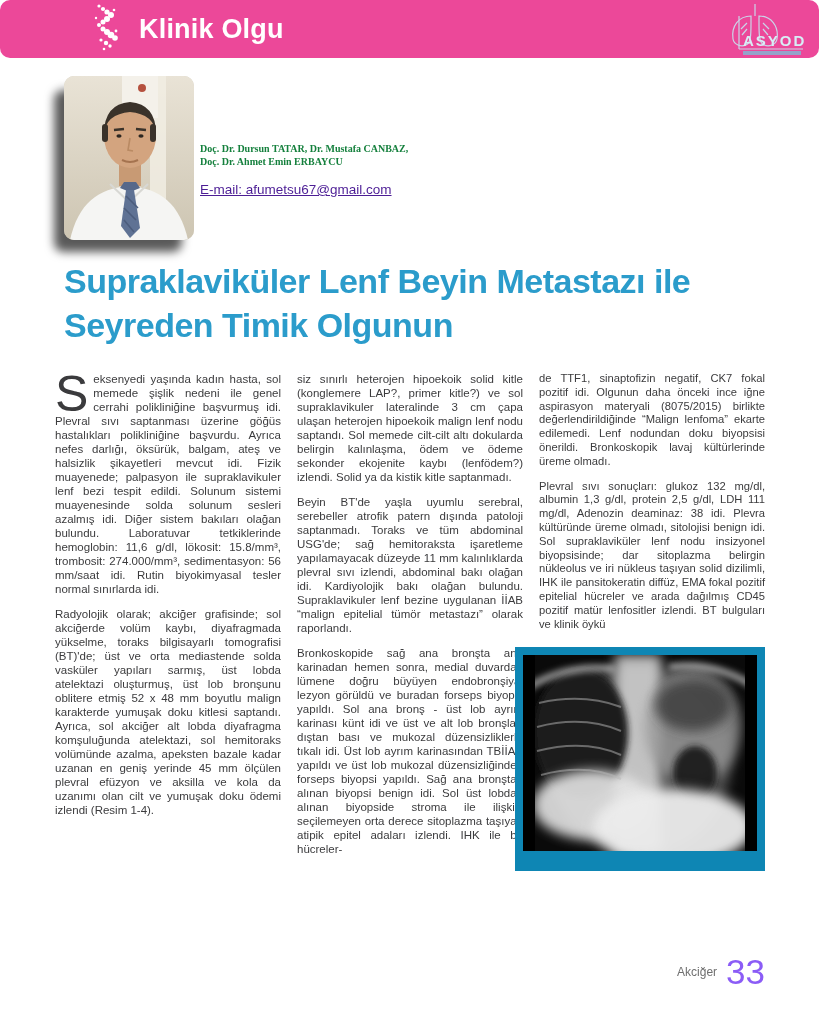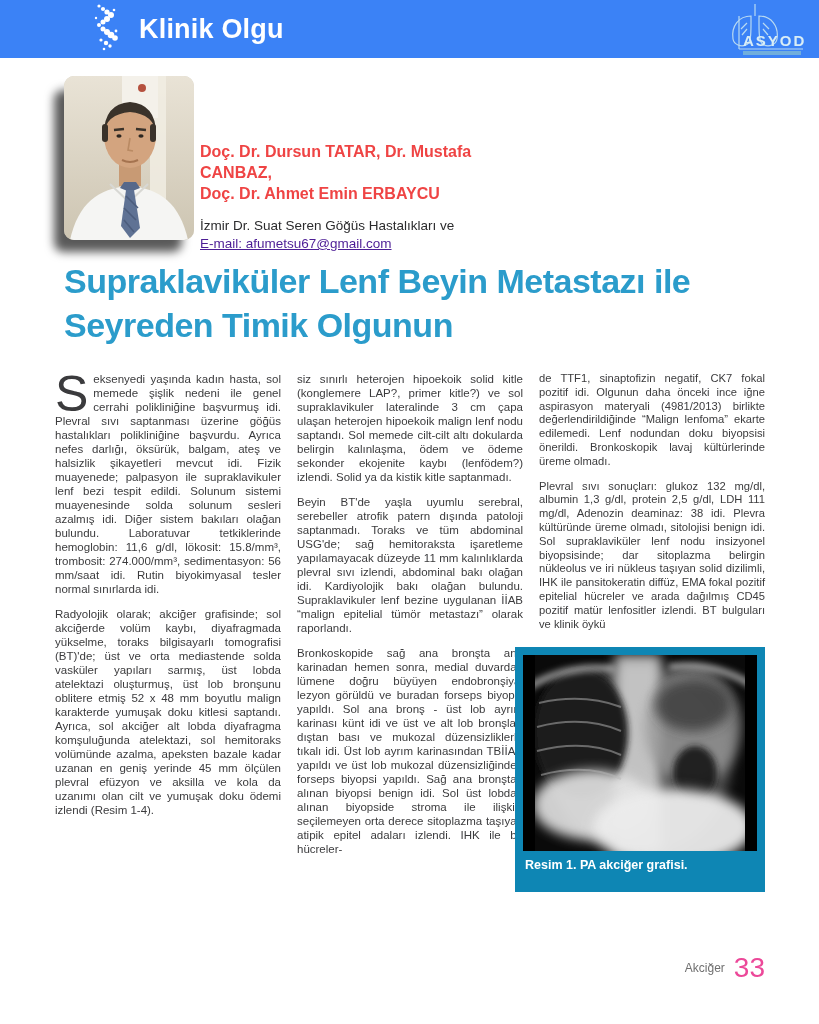--- a/index.html
+++ b/index.html
@@ -9,42 +9,43 @@
     width:819px; height:1024px;
     overflow:hidden;
     font-family:"Liberation Sans", sans-serif;
     color:#3b3b3d;
   }
 
   
   .header {
     position:absolute; top:0; left:0;
     width:819px; height:58px;
-    background:#3b82f6;
+    background:#ec4899;
+    border-radius:10px;
   }
   .brand {
     position:absolute; left:92px; top:5px;
     display:flex; align-items:center; gap:13px; height:48px;
   }
   .section-label {
     color:#ffffff; font-size:27px; font-weight:bold; letter-spacing:.2px;
   }
   .asyod-logo { position:absolute; right:12px; top:1px; }
 
   
   .photo {
     position:absolute; left:64px; top:76px;
     width:130px; height:164px;
     border-radius:10px;
     box-shadow:-11px 13px 10px -1px rgba(0,0,0,.65);
     overflow:hidden;
     background:#d8d2c4;
   }
   .authors { position:absolute; left:200px; top:142px; width:300px; }
-  .author-names { font-weight:bold; font-size:16px; line-height:1.3; color:#ef4444; }
+  .author-names { font-weight:bold; font-size:10px; line-height:1.3; color:#15803d;font-family:Liberation Serif, serif; }
   .affiliation { margin-top:13px; font-size:13.5px; line-height:1.3; color:#2b2b2d; }
   .email { font-size:13.5px; line-height:1.3; color:#4c1d95;text-decoration:underline; }
 
   
   .article-title {
     position:absolute; left:64px; top:260px; width:710px;
     color:#2b9ccb; font-weight:bold;
     font-size:34px; line-height:1.28; letter-spacing:-.5px;
   }
 
@@ -79,21 +80,21 @@
     color:#ffffff; font-weight:bold; font-size:12.5px;
     padding:7px 2px 0 2px;
   }
 
   
   .footer {
     position:absolute; top:952px; right:54px;
     display:flex; align-items:center; gap:9px;
   }
   .footer-journal { font-size:12px; color:#6f6f6f; }
-  .footer-page { font-size:28px; color:#ec4899; }
+  .footer-page { font-size:35px; color:#8b5cf6; }
 </style>
 </head>
 <body>
 
 <div class="header">
   <div class="brand">
     <span>
       <svg width="34" height="50" viewBox="0 0 34 50" aria-hidden="true">
         <g fill="#ffffff">
           <circle cx="7" cy="4" r="1.6"></circle>
@@ -166,21 +167,20 @@
     <path d="M62,120 L74,132 M60,132 L72,144 M60,144 L70,156" stroke="#4c5d7d" stroke-width="1.6"></path>
   </svg>
 </div>
 
 <div class="authors">
   <div class="author-names">
     <div>Doç. Dr. Dursun TATAR, Dr. Mustafa CANBAZ,</div>
     <div>Doç. Dr. Ahmet Emin ERBAYCU</div>
   </div>
   <div class="affiliation">
-    <div>İzmir Dr. Suat Seren Göğüs Hastalıkları ve</div>
     <div class="email">E-mail: afumetsu67@gmail.com</div>
   </div>
 </div>
 
 <h1 class="article-title">
   <span style="display:block">Supraklaviküler Lenf Beyin Metastazı ile</span>
   <span style="display:block">Seyreden Timik Olgunun</span>
 </h1>
 
 <div class="col col-left">
@@ -188,21 +188,21 @@
   <p>Radyolojik olarak; akciğer grafisinde; sol akciğerde volüm kaybı, diyafragmada yükselme, toraks bilgisayarlı tomografisi (BT)'de; üst ve orta mediastende solda vasküler yapıları sarmış, üst lobda atelektazi oluşturmuş, üst lob bronşunu oblitere etmiş 52 x 48 mm boyutlu malign karakterde yumuşak doku kitlesi saptandı. Ayrıca, sol akciğer alt lobda diyafragma komşuluğunda atelektazi, sol hemitoraks volümünde azalma, apeksten bazale kadar uzanan en geniş yerinde 45 mm ölçülen plevral efüzyon ve aksilla ve kola da uzanımı olan cilt ve yumuşak doku ödemi izlendi (Resim 1-4).</p>
 </div>
 
 <div class="col col-middle">
   <p>siz sınırlı heterojen hipoekoik solid kitle (konglemere LAP?, primer kitle?) ve sol supraklavikuler lateralinde 3 cm çapa ulaşan heterojen hipoekoik malign lenf nodu saptandı. Sol memede cilt-cilt altı dokularda belirgin kalınlaşma, ödem ve ödeme sekonder ekojenite kaybı (lenfödem?) izlendi. Solid ya da kistik kitle saptanmadı.</p>
   <p>Beyin BT'de yaşla uyumlu serebral, serebeller atrofik patern dışında patoloji saptanmadı. Toraks ve tüm abdominal USG'de; sağ hemitoraksta işaretleme yapılamayacak düzeyde 11 mm kalınlıklarda plevral sıvı izlendi, abdominal bakı olağan idi. Kardiyolojik bakı olağan bulundu. Supraklavikuler lenf bezine uygulanan İİAB “malign epitelial tümör metastazı” olarak raporlandı.</p>
   <p>Bronkoskopide sağ ana bronşta ana karinadan hemen sonra, medial duvardan lümene doğru büyüyen endobronşiyal lezyon görüldü ve buradan forseps biyopsi yapıldı. Sol ana bronş - üst lob ayrım karinası künt idi ve üst ve alt lob bronşları dıştan bası ve mukozal düzensizliklerle tıkalı idi. Üst lob ayrım karinasından TBİİAB yapıldı ve üst lob mukozal düzensizliğinden forseps biyopsi yapıldı. Sağ ana bronştan alınan biyopsi benign idi. Sol üst lobdan alınan biyopside stroma ile ilişkisi seçilemeyen orta derece sitoplazma taşıyan atipik epitel adaları izlendi. IHK ile bu hücreler-</p>
 </div>
 
 <div class="col col-right">
-  <p>de TTF1, sinaptofizin negatif, CK7 fokal pozitif idi. Olgunun daha önceki ince iğne aspirasyon materyali (4981/2013) birlikte değerlendirildiğinde “Malign lenfoma” ekarte edilemedi. Lenf nodundan doku biyopsisi önerildi. Bronkoskopik lavaj kültürlerinde üreme olmadı.</p>
+  <p>de TTF1, sinaptofizin negatif, CK7 fokal pozitif idi. Olgunun daha önceki ince iğne aspirasyon materyali (8075/2015) birlikte değerlendirildiğinde “Malign lenfoma” ekarte edilemedi. Lenf nodundan doku biyopsisi önerildi. Bronkoskopik lavaj kültürlerinde üreme olmadı.</p>
   <p>Plevral sıvı sonuçları: glukoz 132 mg/dl, albumin 1,3 g/dl, protein 2,5 g/dl, LDH 111 mg/dl, Adenozin deaminaz: 38 idi. Plevra kültüründe üreme olmadı, sitolojisi benign idi. Sol supraklaviküler lenf nodu insizyonel biyopsisinde; dar sitoplazma belirgin nükleolus ve iri nükleus taşıyan solid dizilimli, IHK ile pansitokeratin diffüz, EMA fokal pozitif epitelial hücreler ve arada dağılmış CD45 pozitif matür lenfositler izlendi. BT bulguları ve klinik öykü</p>
 
   <div class="figure">
     <svg class="xray" viewBox="0 0 234 196" aria-hidden="true">
       <defs>
         <filter id="b6" x="-40%" y="-40%" width="180%" height="180%">
             <feGaussianBlur stdDeviation="6"></feGaussianBlur>
           </filter>
         <filter id="b3" x="-40%" y="-40%" width="180%" height="180%">
             <feGaussianBlur stdDeviation="3"></feGaussianBlur>
@@ -221,20 +221,19 @@
       <path d="M234,34 Q196,6 146,12" stroke="#cfcfcf" stroke-width="7" fill="none" opacity="0.7" filter="url(#b3)"></path>
       <g stroke="#b7b7b7" stroke-width="2" fill="none" opacity="0.5">
         <path d="M16,48 Q60,38 98,52"></path>
         <path d="M14,72 Q60,60 98,76"></path>
         <path d="M14,96 Q62,84 98,100"></path>
         <path d="M18,120 Q64,108 98,124"></path>
       </g>
       <rect x="0" y="0" width="12" height="196" fill="#000"></rect>
       <rect x="222" y="0" width="12" height="196" fill="#000"></rect>
     </svg>
-    <div class="figure-caption">Resim 1. PA akciğer grafisi.</div>
   </div>
 </div>
 
 <div class="footer">
   <span class="footer-journal">Akciğer</span>
   <span class="footer-page">33</span>
 </div>
 
 </body></html>

